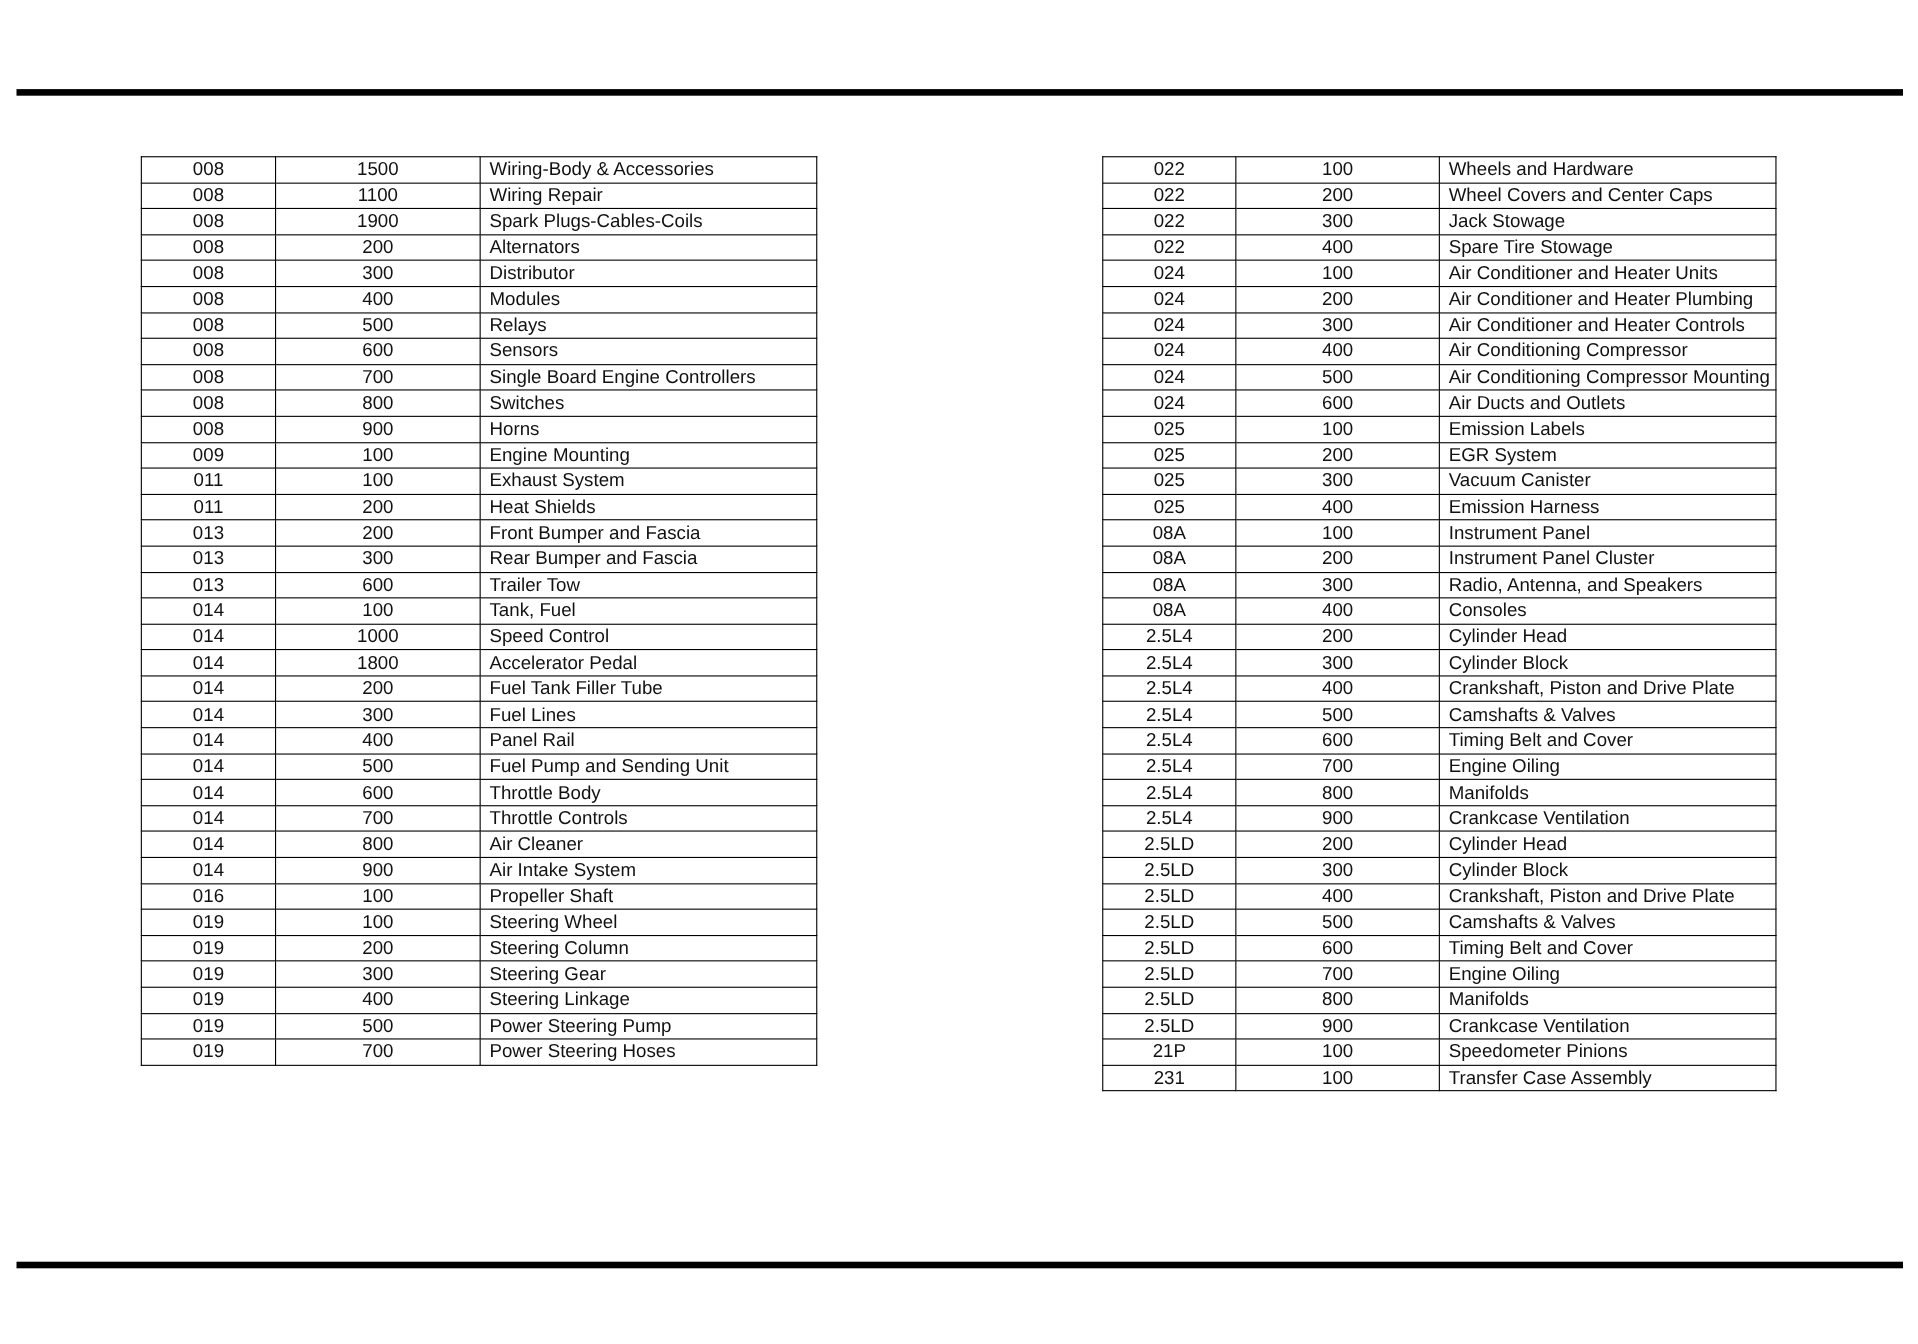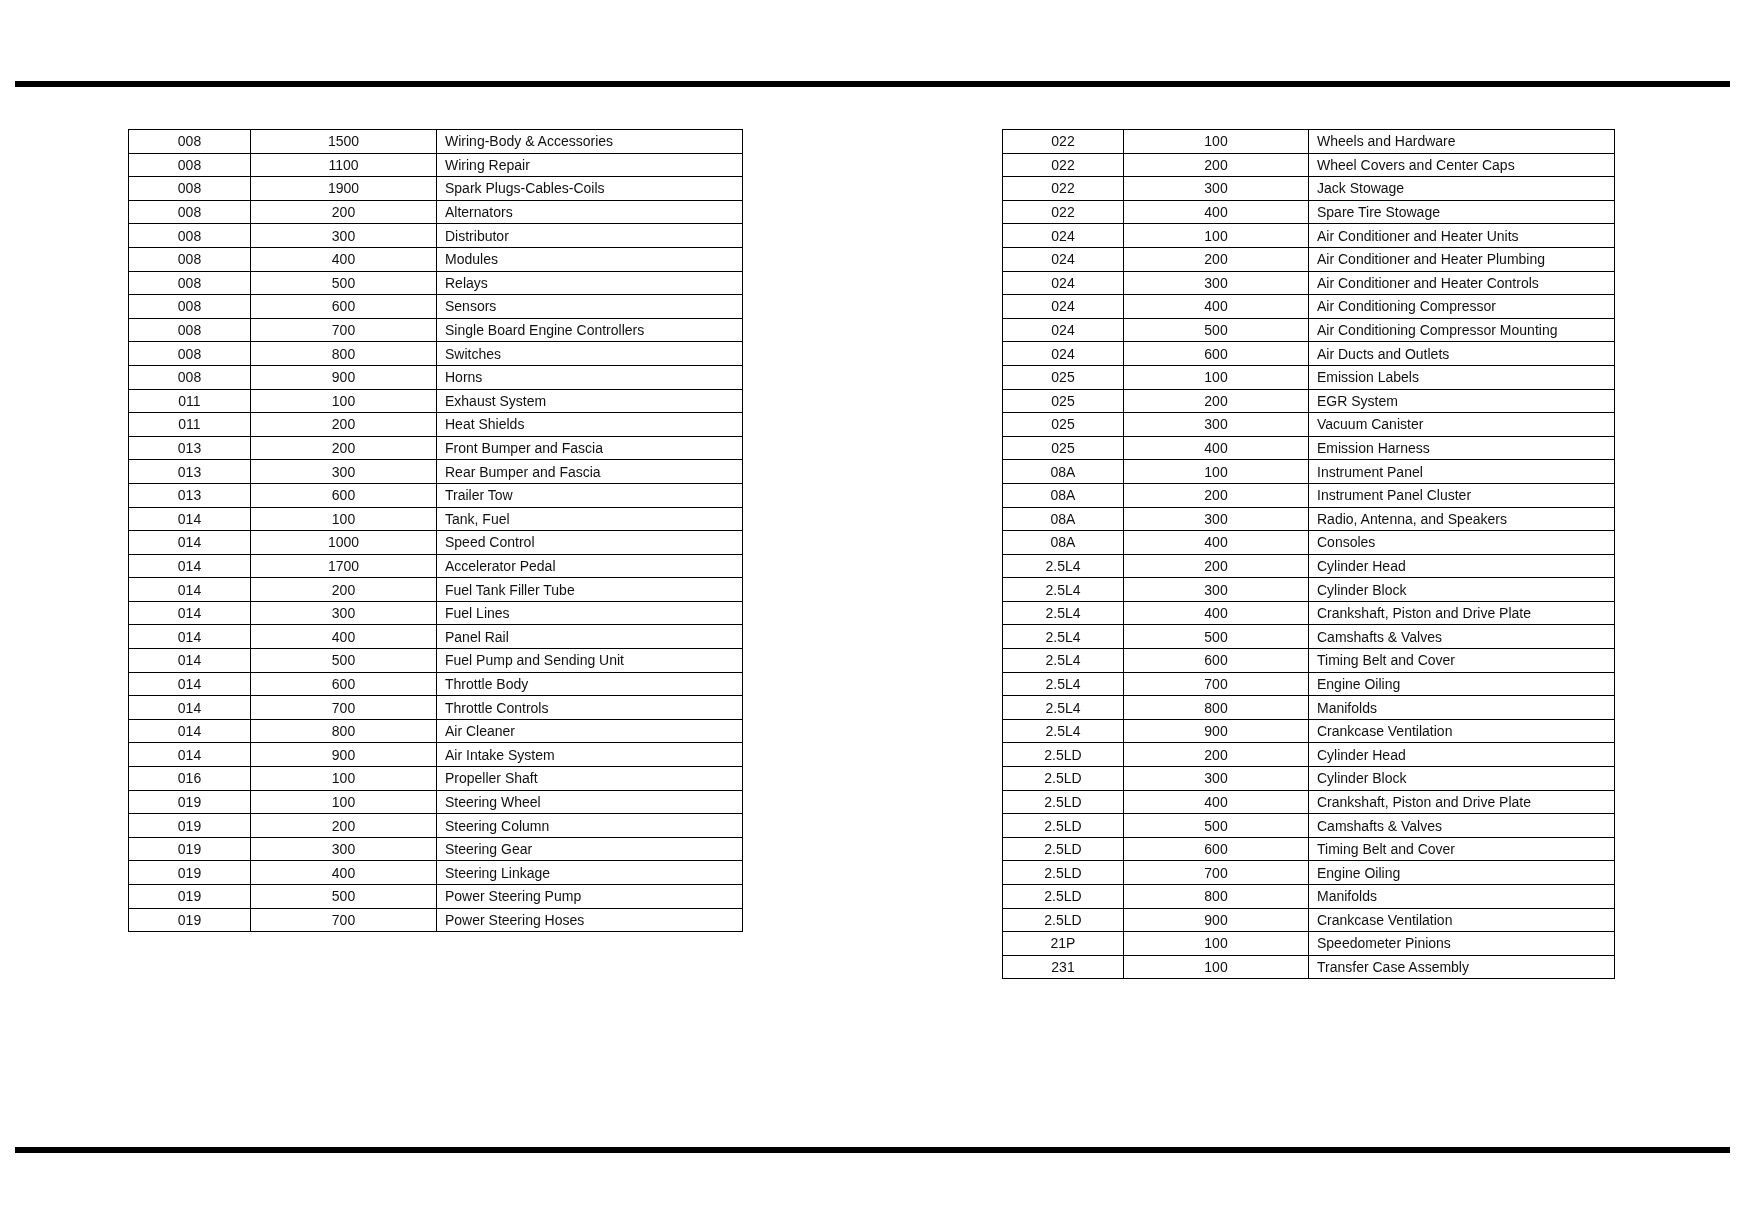--- a/index.html
+++ b/index.html
@@ -6,23 +6,23 @@
     body {
       width: 1744px; height: 1222px; position: relative; overflow: hidden;
       font-family: "Liberation Sans", sans-serif; color: #111111;
     }
     .rule {
       position: absolute; left: 15px; width: 1715px; height: 6px; background: #000000;
     }
     .rule.top { top: 81px; }
     .rule.bottom { top: 1147px; }
     table.code-table {
-      position: absolute; top: 129px;
+      position: absolute; top: 142px;
       border-collapse: collapse; table-layout: fixed;
-      font-size: 14px;
+      font-size: 17px;
     }
     table.code-table td {
       border: 1.5px solid #000000;
       height: 22.6px; padding: 0;
       white-space: nowrap; overflow: hidden;
     }
     table.code-table td.c-group, table.code-table td.c-num { text-align: center; }
     table.code-table td.c-desc { text-align: left; padding-left: 8px; }
     #table-left { left: 128px; width: 614px; }
     #table-right { left: 1002px; width: 612px; }
@@ -94,20 +94,25 @@
         <td class="c-group">008</td>
         <td class="c-num">800</td>
         <td class="c-desc">Switches</td>
       </tr>
       <tr>
         <td class="c-group">008</td>
         <td class="c-num">900</td>
         <td class="c-desc">Horns</td>
       </tr>
       <tr>
+        <td class="c-group">009</td>
+        <td class="c-num">100</td>
+        <td class="c-desc">Engine Mounting</td>
+      </tr>
+      <tr>
         <td class="c-group">011</td>
         <td class="c-num">100</td>
         <td class="c-desc">Exhaust System</td>
       </tr>
       <tr>
         <td class="c-group">011</td>
         <td class="c-num">200</td>
         <td class="c-desc">Heat Shields</td>
       </tr>
       <tr>
@@ -130,21 +135,21 @@
         <td class="c-num">100</td>
         <td class="c-desc">Tank, Fuel</td>
       </tr>
       <tr>
         <td class="c-group">014</td>
         <td class="c-num">1000</td>
         <td class="c-desc">Speed Control</td>
       </tr>
       <tr>
         <td class="c-group">014</td>
-        <td class="c-num">1700</td>
+        <td class="c-num">1800</td>
         <td class="c-desc">Accelerator Pedal</td>
       </tr>
       <tr>
         <td class="c-group">014</td>
         <td class="c-num">200</td>
         <td class="c-desc">Fuel Tank Filler Tube</td>
       </tr>
       <tr>
         <td class="c-group">014</td>
         <td class="c-num">300</td>

